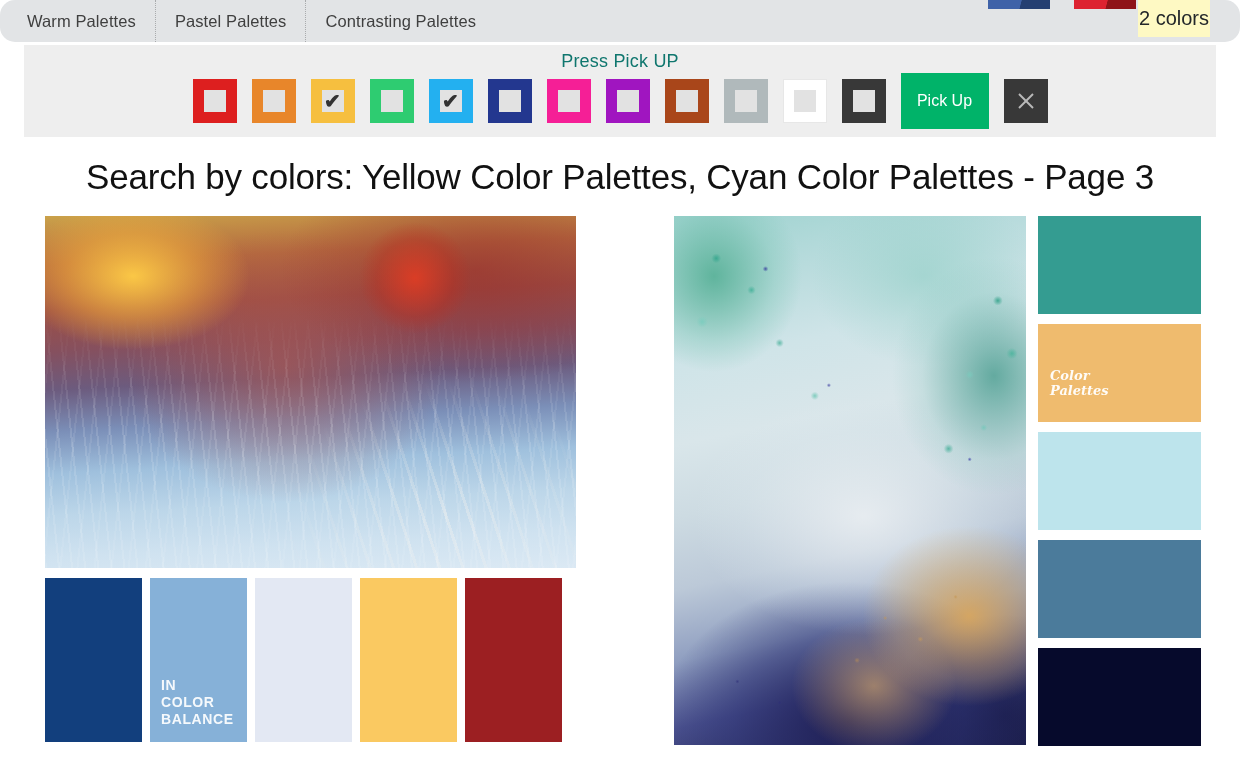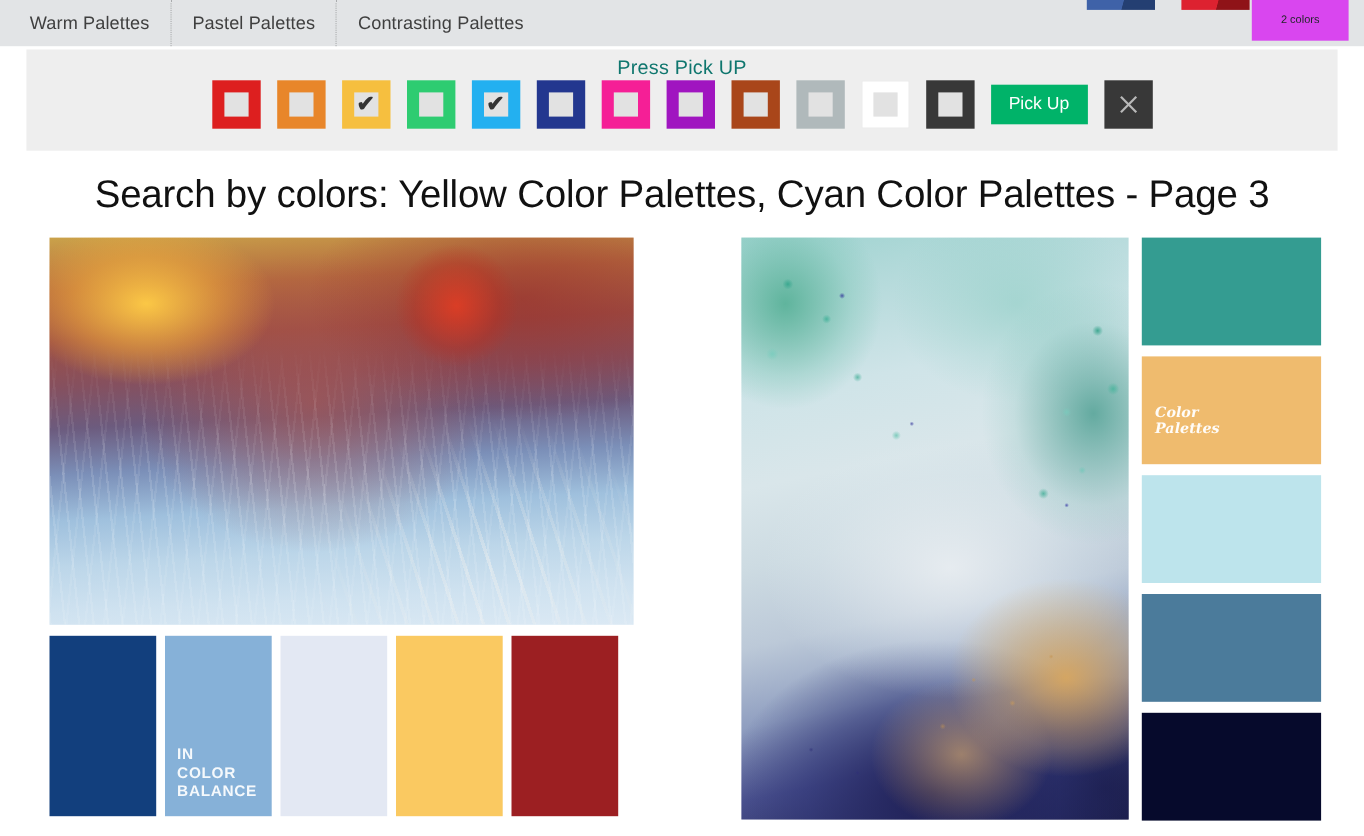--- a/index.html
+++ b/index.html
@@ -19,20 +19,21 @@
   
   .topnav {
     position: absolute;
     left: 0; top: 0;
     width: 1240px;
     height: 42px;
     background: #e2e4e6;
     box-sizing: border-box;
     display: flex;
     align-items: center;
+    border-radius: 15px;
   }
   .nav-items {
     display: flex;
     align-items: stretch;
     height: 42px;
     margin-left: 8px;
   }
   .nav-item {
     display: flex;
     align-items: center;
@@ -62,27 +63,27 @@
     background: linear-gradient(105deg,#3f62a8 0%,#3f62a8 52%,#243f72 53%,#243f72 100%);
   }
   .topbar.red {
     background: linear-gradient(105deg,#dd2230 0%,#dd2230 52%,#8f1318 53%,#8f1318 100%);
   }
 
   .colors-badge {
     position: absolute;
     top: 0;
     left: 1138px;
-    width: 88px;
+    width: 72px;
     height: 37px;
-    background: #d946ef;
-    display: flex;
-    align-items: center;
-    justify-content: center;
-    font-size: 10px;
+    background: #fef9c3;
+    display: flex;
+    align-items: center;
+    justify-content: center;
+    font-size: 20px;
     color: #23272a;
     cursor: pointer;
   }
 
   
   .picker {
     position: absolute;
     left: 24px;
     top: 45px;
     width: 1192px;
@@ -127,21 +128,21 @@
     justify-content: center;
     font-size: 20px;
     line-height: 1;
     color: #333333;
     font-weight: bold;
   }
   .swatch.white-sw { border: 1px solid #e7e7e7; }
 
   .pickup-btn {
     width: 88px;
-    height: 36px;
+    height: 56px;
     background: #00b369;
     color: #ffffff;
     font-size: 16px;
     display: flex;
     align-items: center;
     justify-content: center;
     cursor: pointer;
   }
   .close-btn {
     width: 44px;

